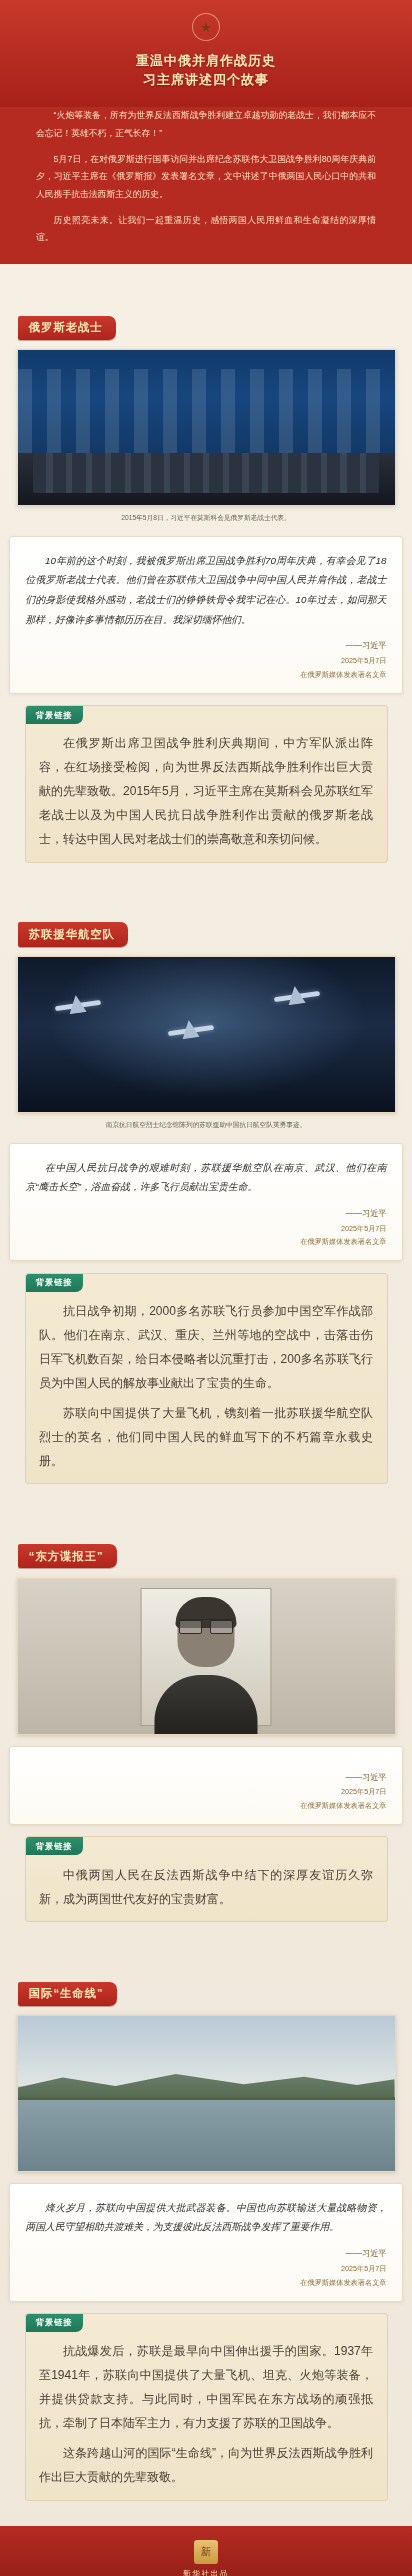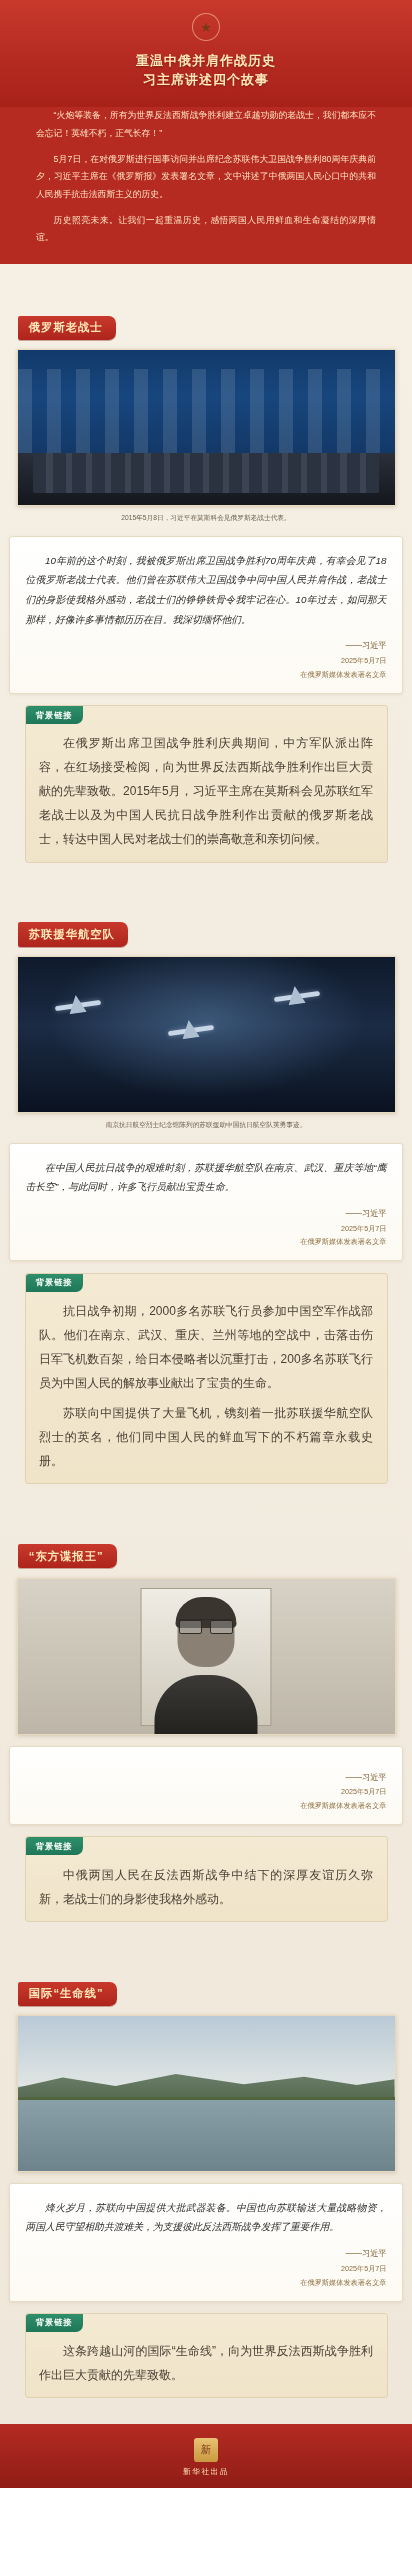--- a/index.html
+++ b/index.html
@@ -300,21 +300,21 @@
   <div class="section">
     <div class="sec-title">苏联援华航空队</div>
     <div class="photo ph2">
       <div class="sky"></div>
       <div class="plane p1"></div>
       <div class="plane p2"></div>
       <div class="plane p3"></div>
     </div>
     <div class="caption">南京抗日航空烈士纪念馆陈列的苏联援助中国抗日航空队英勇事迹。</div>
     <div class="quote">
-      <p>在中国人民抗日战争的艰难时刻，苏联援华航空队在南京、武汉、重庆等地“鹰击长空”，与此同时，许多飞行员献出宝贵生命。</p>
+      <p>在中国人民抗日战争的艰难时刻，苏联援华航空队在南京、武汉、他们在南京“鹰击长空”，浴血奋战，许多飞行员献出宝贵生命。</p>
       <div class="sig">
         <div class="name">——习近平</div>
         <div>2025年5月7日</div>
         <div>在俄罗斯媒体发表署名文章</div>
       </div>
     </div>
     <div class="note">
       <div class="note-tag">背景链接</div>
       <div class="note-body">
         <p>抗日战争初期，2000多名苏联飞行员参加中国空军作战部队。他们在南京、武汉、重庆、兰州等地的空战中，击落击伤日军飞机数百架，给日本侵略者以沉重打击，200多名苏联飞行员为中国人民的解放事业献出了宝贵的生命。</p>
@@ -335,21 +335,21 @@
     <div class="quote">
       <div class="sig">
         <div class="name">——习近平</div>
         <div>2025年5月7日</div>
         <div>在俄罗斯媒体发表署名文章</div>
       </div>
     </div>
     <div class="note">
       <div class="note-tag">背景链接</div>
       <div class="note-body">
-        <p>中俄两国人民在反法西斯战争中结下的深厚友谊历久弥新，老战士们的身影使我格外感动。</p>
+        <p>中俄两国人民在反法西斯战争中结下的深厚友谊历久弥新，成为两国世代友好的宝贵财富。</p>
       </div>
     </div>
   </div>
 
   <div class="section">
     <div class="sec-title">国际“生命线”</div>
     <div class="photo ph4">
       <div class="sky"></div>
       <div class="hills"></div>
       <div class="bank"></div>
@@ -359,20 +359,21 @@
       <p>烽火岁月，苏联向中国提供大批武器装备。中国也向苏联输送大量战略物资，两国人民守望相助共渡难关，为支援彼此反法西斯战争发挥了重要作用。</p>
       <div class="sig">
         <div class="name">——习近平</div>
         <div>2025年5月7日</div>
         <div>在俄罗斯媒体发表署名文章</div>
       </div>
     </div>
     <div class="note">
       <div class="note-tag">背景链接</div>
       <div class="note-body">
+        <p>抗战爆发后，苏联是最早向中国伸出援手的国家。1937年至1941年，苏联向中国提供了大量飞机、坦克、火炮等装备，并提供贷款支持。与此同时，中国军民在东方战场的顽强抵抗，牵制了日本陆军主力，有力支援了苏联的卫国战争。</p>
         <p>这条跨越山河的国际“生命线”，向为世界反法西斯战争胜利作出巨大贡献的先辈致敬。</p>
       </div>
     </div>
   </div>
 
   <div class="footer">
     <div class="mark">新</div>
     <div class="fname">新华社出品</div>
   </div>
 

